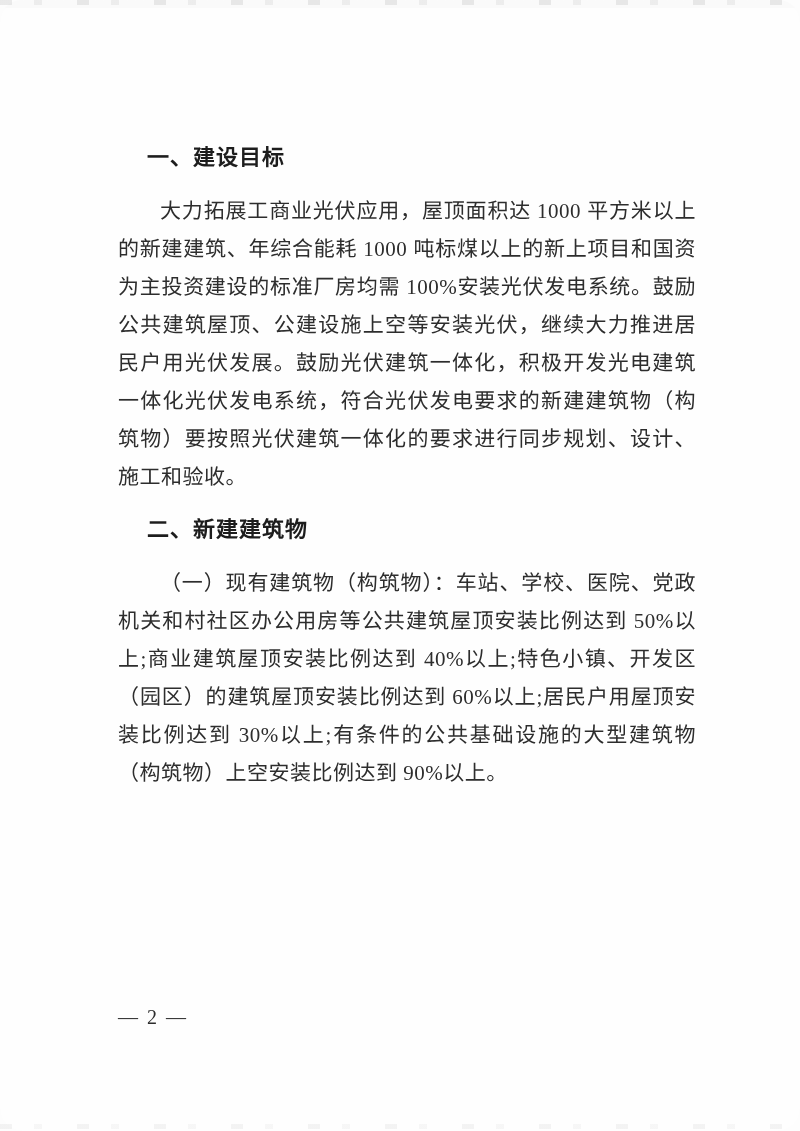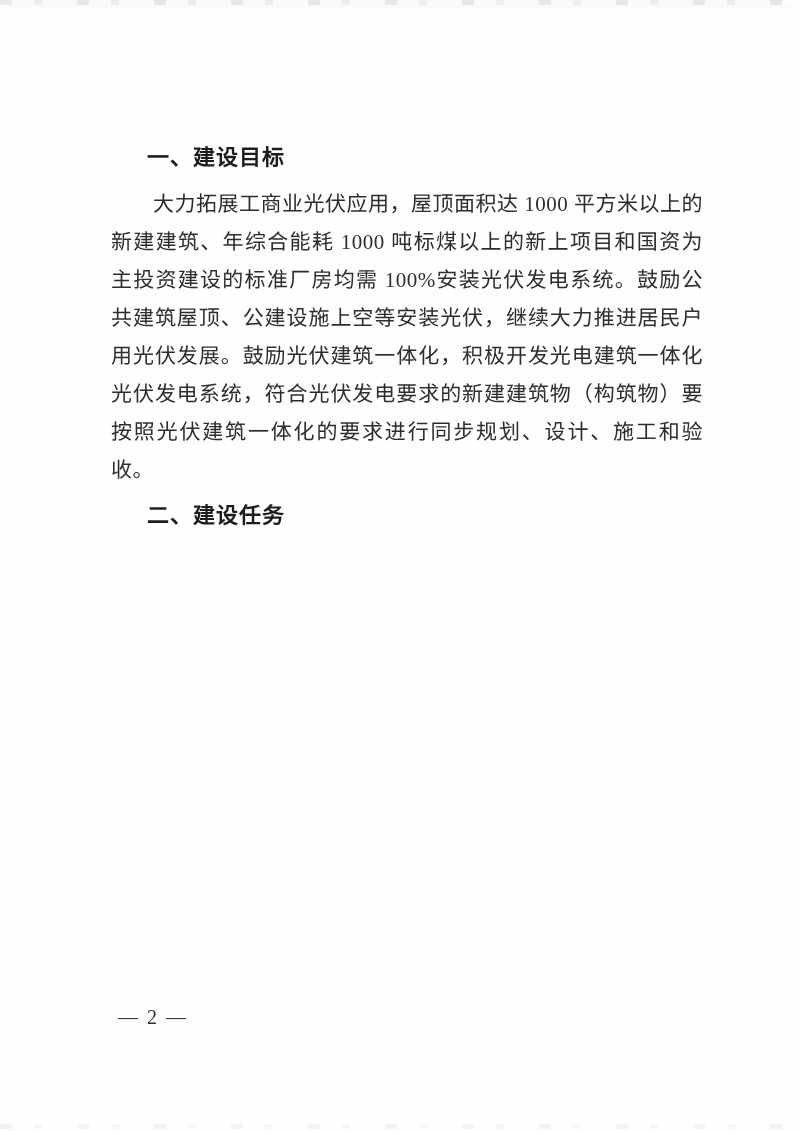--- a/index.html
+++ b/index.html
@@ -57,21 +57,21 @@
     font-family: "Liberation Sans", "DejaVu Sans", sans-serif;
     font-weight: 700;
     font-size: 22px;
     line-height: 38px;
     color: #1d1d1d;
     text-indent: 2em;
     letter-spacing: 1px;
     text-align: left;
   }
   .doc-para {
-    margin: 8px;
+    margin: 15px;
     text-indent: 2em;
   }
   .page-number {
     position: absolute;
     left: 118px;
     top: 1003px;
     font-family: "Liberation Serif", "DejaVu Serif", serif;
     font-size: 20px;
     line-height: 28px;
     color: #2d2d2d;
@@ -83,23 +83,24 @@
 
 <div class="page">
 
   <div class="scan-strip top"></div>
 
   <div class="body-text">
     <h2 class="doc-heading">一、建设目标</h2>
 
     <p class="doc-para">大力拓展工商业光伏应用，屋顶面积达 1000 平方米以上的新建建筑、年综合能耗 1000 吨标煤以上的新上项目和国资为主投资建设的标准厂房均需 100%安装光伏发电系统。鼓励公共建筑屋顶、公建设施上空等安装光伏，继续大力推进居民户用光伏发展。鼓励光伏建筑一体化，积极开发光电建筑一体化光伏发电系统，符合光伏发电要求的新建建筑物（构筑物）要按照光伏建筑一体化的要求进行同步规划、设计、施工和验收。</p>
 
-    <h2 class="doc-heading">二、建设任务</h2>
+    <h2 class="doc-heading">二、新建建筑物</h2>
 
 
+    <p class="doc-para">（一）现有建筑物（构筑物）：车站、学校、医院、党政机关和村社区办公用房等公共建筑屋顶安装比例达到 50%以上;商业建筑屋顶安装比例达到 40%以上;特色小镇、开发区（园区）的建筑屋顶安装比例达到 60%以上;居民户用屋顶安装比例达到 30%以上;有条件的公共基础设施的大型建筑物（构筑物）上空安装比例达到 90%以上。</p>
 
   </div>
 
   <div class="page-number">— 2 —</div>
 
   <div class="scan-strip bottom"></div>
 
 </div>
 
 </body></html>

